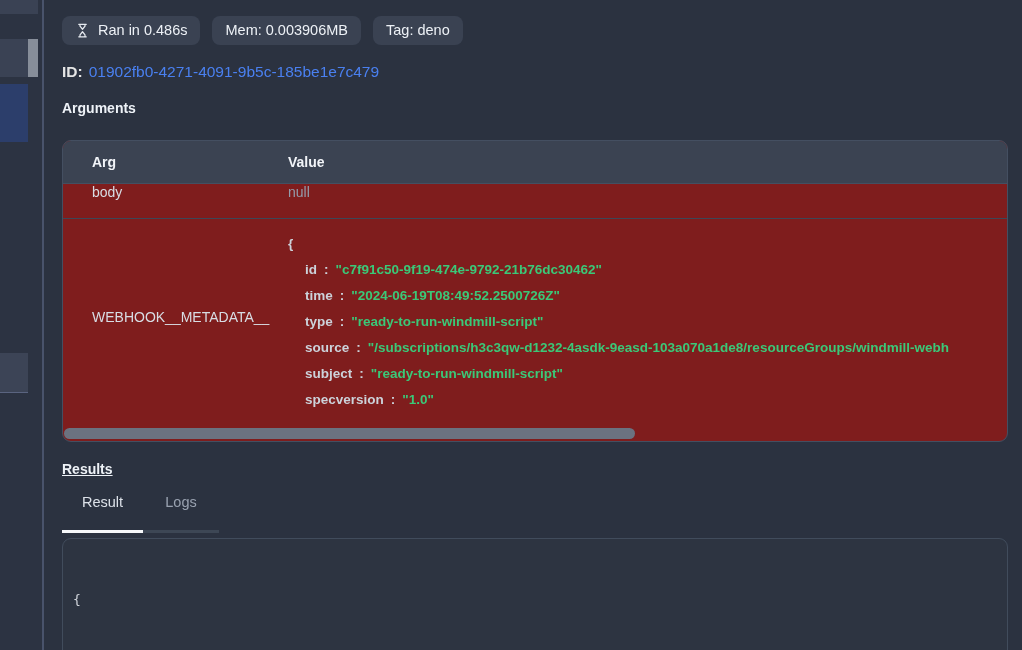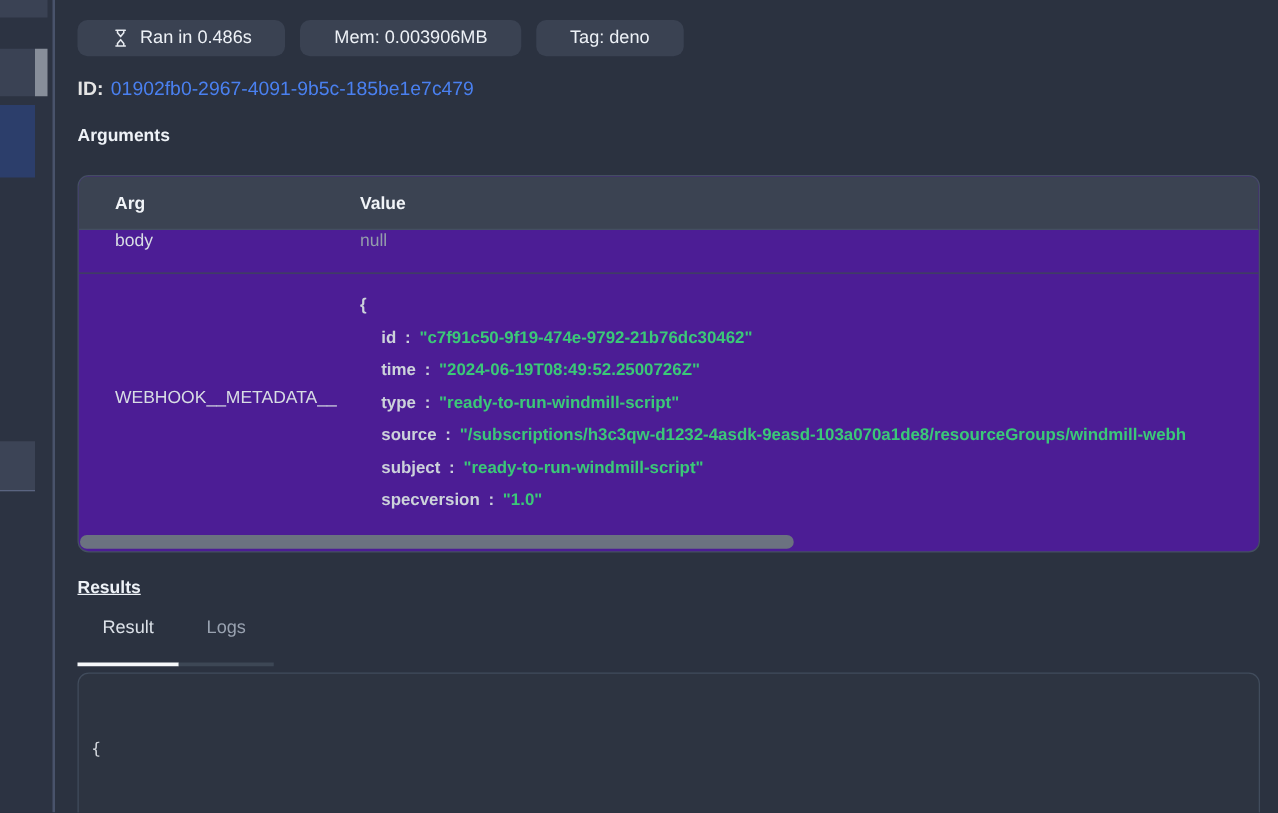--- a/index.html
+++ b/index.html
@@ -22,38 +22,38 @@
   .side-node-blue { position:absolute; left:0; top:84px; width:28px; height:58px; background:#2c3e6b; }
   .side-node-c { position:absolute; left:0; top:353px; width:28px; height:40px; background:#3c4456; border-bottom:1px solid #5a6480; }
 
   
   .main { position:absolute; left:62px; top:0; width:946px; height:650px; }
 
   .badges-row { position:absolute; left:0; top:16px; display:flex; gap:12px; }
   .badge {
     display:flex; align-items:center; gap:8px;
     background:#3a4252; color:#edf1f6;
-    border-radius:8px; padding:5px 27px;
+    border-radius:8px; padding:5px 13px;
     font-size:14.5px; line-height:19px; white-space:nowrap;
   }
   .badge svg { display:block; }
 
   .id-row { position:absolute; left:0; top:63px; font-size:15.5px; white-space:nowrap; }
   .id-label { color:#e5e5e5; font-weight:700; }
   .id-value { color:#4a80f0; font-weight:400; margin-left:6px; text-decoration:none; cursor:pointer; }
 
   .section-title { position:absolute; left:0; font-size:14px; font-weight:700; color:#eef2f7; }
   .args-title { top:100px; }
   .results-title { top:461px;text-decoration:underline; }
 
   
   .args-table {
     position:absolute; left:0; top:140px; width:946px; height:302px;
     border:1px solid #444f61; border-radius:9px;
-    background:#4c1d95; overflow:hidden;
+    background:#7f1d1d; overflow:hidden;
   }
   .t-header {
     height:43px; background:#3b4352; border-bottom:1px solid #444f61;
     display:flex; align-items:center;
     font-size:14px; font-weight:700; color:#f1f4f8;
   }
   .col-arg { width:225px; padding-left:29px; flex:none; }
   .col-val { flex:1; min-width:0; }
   .t-row-body {
     height:35px; border-bottom:1px solid #3d4757;
@@ -120,21 +120,21 @@
     </div>
     <div class="badge">
       <span>Mem: 0.003906MB</span>
     </div>
     <div class="badge">
       <span>Tag: deno</span>
     </div>
   </div>
 
   <div class="id-row">
-    <span class="id-label">ID:</span><span class="id-value">01902fb0-2967-4091-9b5c-185be1e7c479</span>
+    <span class="id-label">ID:</span><span class="id-value">01902fb0-4271-4091-9b5c-185be1e7c479</span>
   </div>
 
   <div class="section-title args-title">Arguments</div>
 
   <div class="args-table">
     <div class="t-header">
       <div class="col-arg">Arg</div>
       <div class="col-val">Value</div>
     </div>
 

